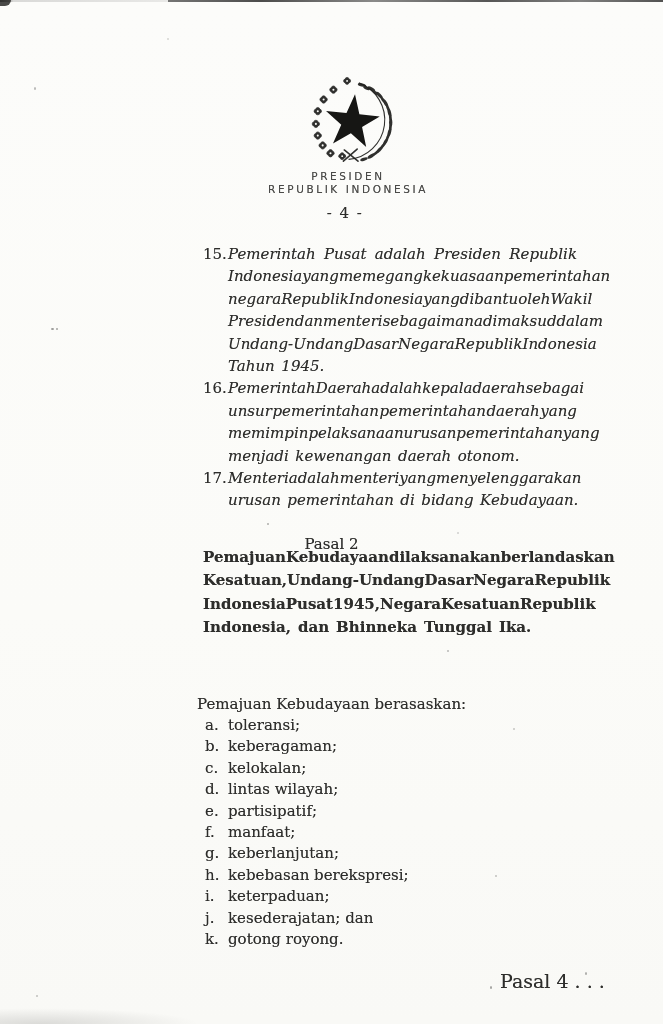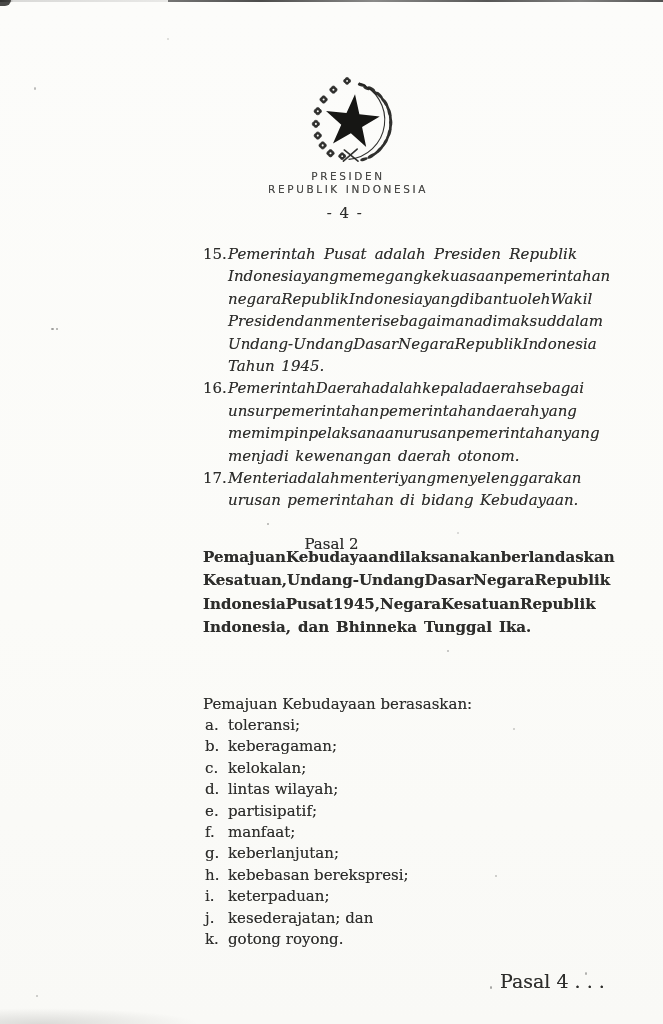--- a/index.html
+++ b/index.html
@@ -43,21 +43,21 @@
     position:absolute; left:203px; width:257px; text-align:center;
     font-size:15px; line-height:22px; white-space:nowrap;
   }
   #pasal2-title{ top:533px; }
   #pasal3-title{ top:650px; }
 
   .para{ position:absolute; left:203px; width:374px; }
   #pasal2-para{ top:546px;font-weight:bold; }
   #pasal2-para .jline{ height:23.3px; line-height:23.3px; }
 
-  #pasal3-intro{ position:absolute; left:203px; top:693px; font-size:15px; line-height:22px; white-space:nowrap; }
+  #pasal3-intro{ position:absolute; left:197px; top:693px; font-size:15px; line-height:22px; white-space:nowrap; }
 
   #pasal3-list{ position:absolute; left:203px; top:715px; width:374px; }
   .litem{ position:relative; padding-left:25px; height:21.4px; line-height:21.4px; font-size:15px; }
   .letter{ position:absolute; left:2px; top:0; }
 
   .footer-note{
     position:absolute; left:500px; top:970px;
     font-size:19px; line-height:22px; white-space:nowrap;
   }
 

